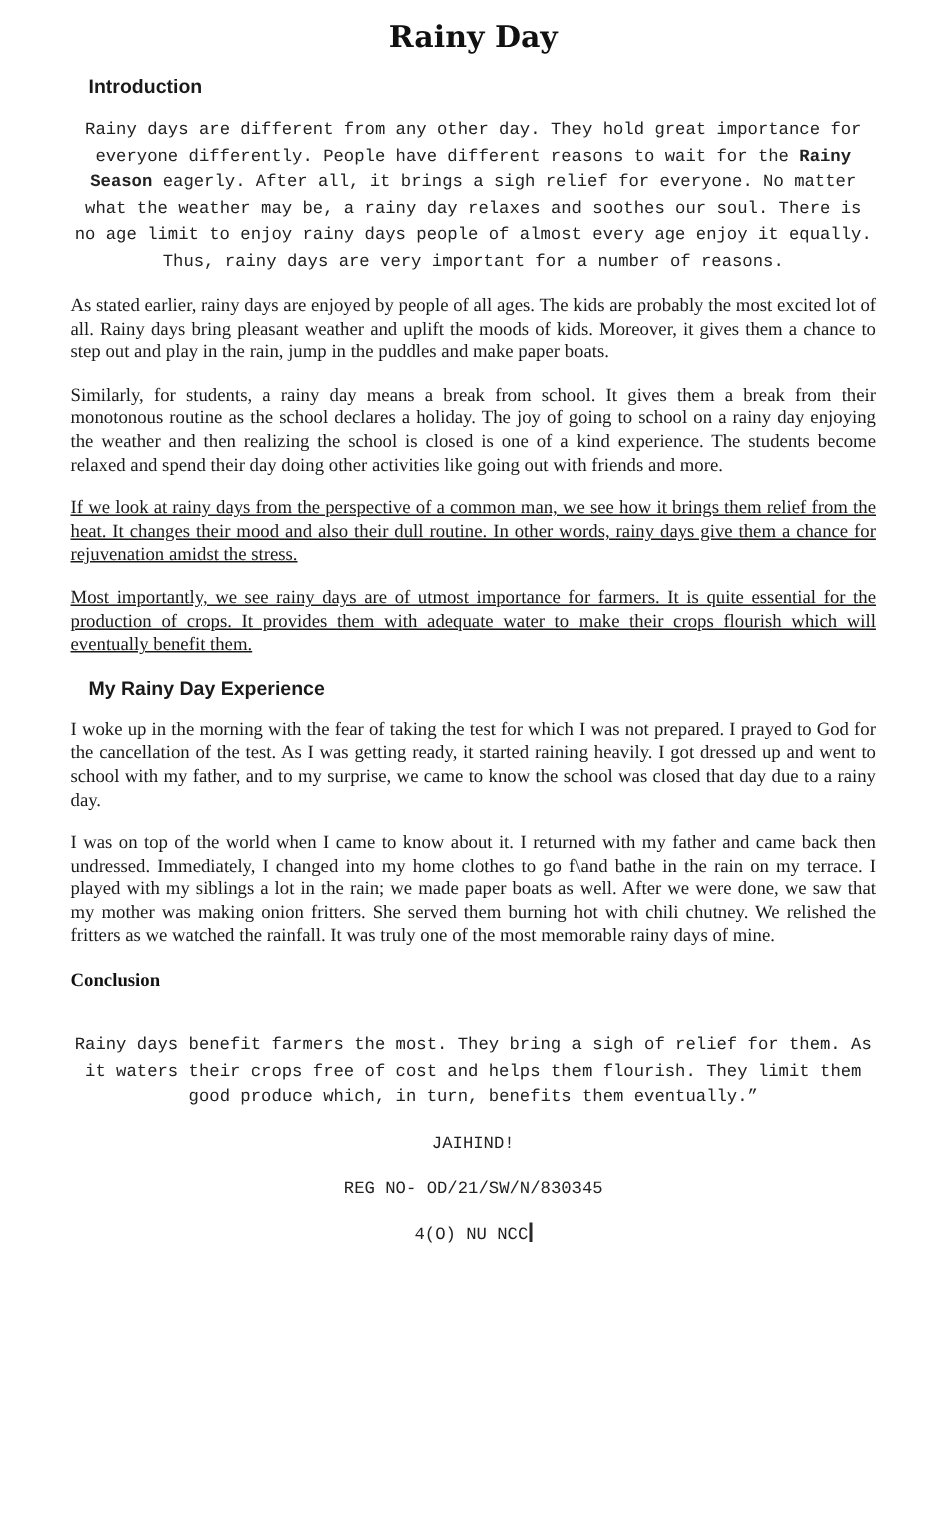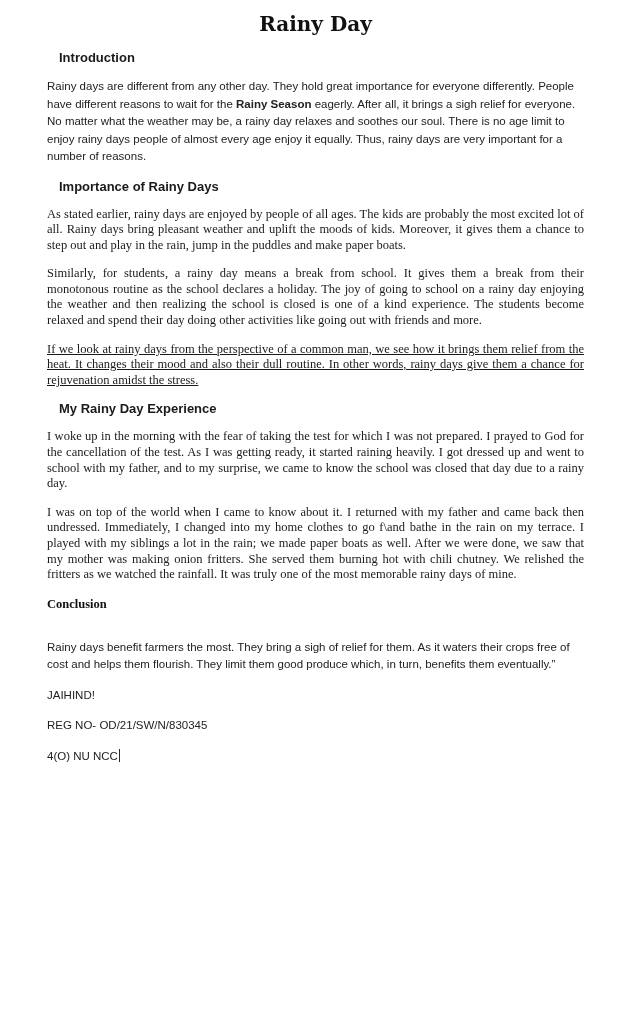--- a/index.html
+++ b/index.html
@@ -39,25 +39,25 @@
   }
   h2.serif-heading {
     font-family: Liberation Serif, serif;
     font-weight: bold;
     font-size: 12.5px;
     line-height: 16px;
     color: #111111;
     margin: 0 0 27px 0;
   }
   p.sans {
-    font-family: Liberation Sans, sans-serif;
+    font-family: Liberation Mono, monospace;
     font-size: 11.5px;
     line-height: 17.5px;
     color: #222222;
-    text-align: left;
+    text-align: center;
     margin: 0 0 13px 0;
   }
   p.serif {
     font-family: "Liberation Serif", serif;
     font-size: 12.5px;
     line-height: 15.6px;
     color: #1a1a1a;
     text-align: justify;
     margin: 0 0 13px 0;
   }
@@ -80,24 +80,24 @@
 </head>
 <body>
 
 <div class="page">
 
   <h1 class="doc-title">Rainy Day</h1>
 
   <h2 class="sans-heading">Introduction</h2>
   <p class="sans"><span>Rainy days are different from any other day. They hold great importance for everyone differently. People have different reasons to wait for the </span><span class="bold">Rainy Season</span><span> eagerly. After all, it brings a sigh relief for everyone. No matter what the weather may be, a rainy day relaxes and soothes our soul. There is no age limit to enjoy rainy days people of almost every age enjoy it equally. Thus, rainy days are very important for a number of reasons.</span></p>
 
-  <h2 class="sans-heading">Importance of Rainy Days</h2>
   <p class="serif g22">As stated earlier, rainy days are enjoyed by people of all ages. The kids are probably the most excited lot of all. Rainy days bring pleasant weather and uplift the moods of kids. Moreover, it gives them a chance to step out and play in the rain, jump in the puddles and make paper boats.</p>
   <p class="serif g34">Similarly, for students, a rainy day means a break from school. It gives them a break from their monotonous routine as the school declares a holiday. The joy of going to school on a rainy day enjoying the weather and then realizing the school is closed is one of a kind experience. The students become relaxed and spend their day doing other activities like going out with friends and more.</p>
   <p class="serif g32">If we look at rainy days from the perspective of a common man, we see how it brings them relief from the heat. It changes their mood and also their dull routine. In other words, rainy days give them a chance for rejuvenation amidst the stress.</p>
+  <p class="serif g32">Most importantly, we see rainy days are of utmost importance for farmers. It is quite essential for the production of crops. It provides them with adequate water to make their crops flourish which will eventually benefit them.</p>
 
   <h2 class="sans-heading">My Rainy Day Experience</h2>
   <p class="serif g28">I woke up in the morning with the fear of taking the test for which I was not prepared. I prayed to God for the cancellation of the test. As I was getting ready, it started raining heavily. I got dressed up and went to school with my father, and to my surprise, we came to know the school was closed that day due to a rainy day.</p>
   <p class="serif g34">I was on top of the world when I came to know about it. I returned with my father and came back then undressed. Immediately, I changed into my home clothes to go f\and bathe in the rain on my terrace. I played with my siblings a lot in the rain; we made paper boats as well. After we were done, we saw that my mother was making onion fritters. She served them burning hot with chili chutney. We relished the fritters as we watched the rainfall. It was truly one of the most memorable rainy days of mine.</p>
 
   <h2 class="serif-heading">Conclusion</h2>
   <p class="sans">Rainy days benefit farmers the most. They bring a sigh of relief for them. As it waters their crops free of cost and helps them flourish. They limit them good produce which, in turn, benefits them eventually.”</p>
 
   <p class="sans">JAIHIND!</p>
   <p class="sans">REG NO- OD/21/SW/N/830345</p>

